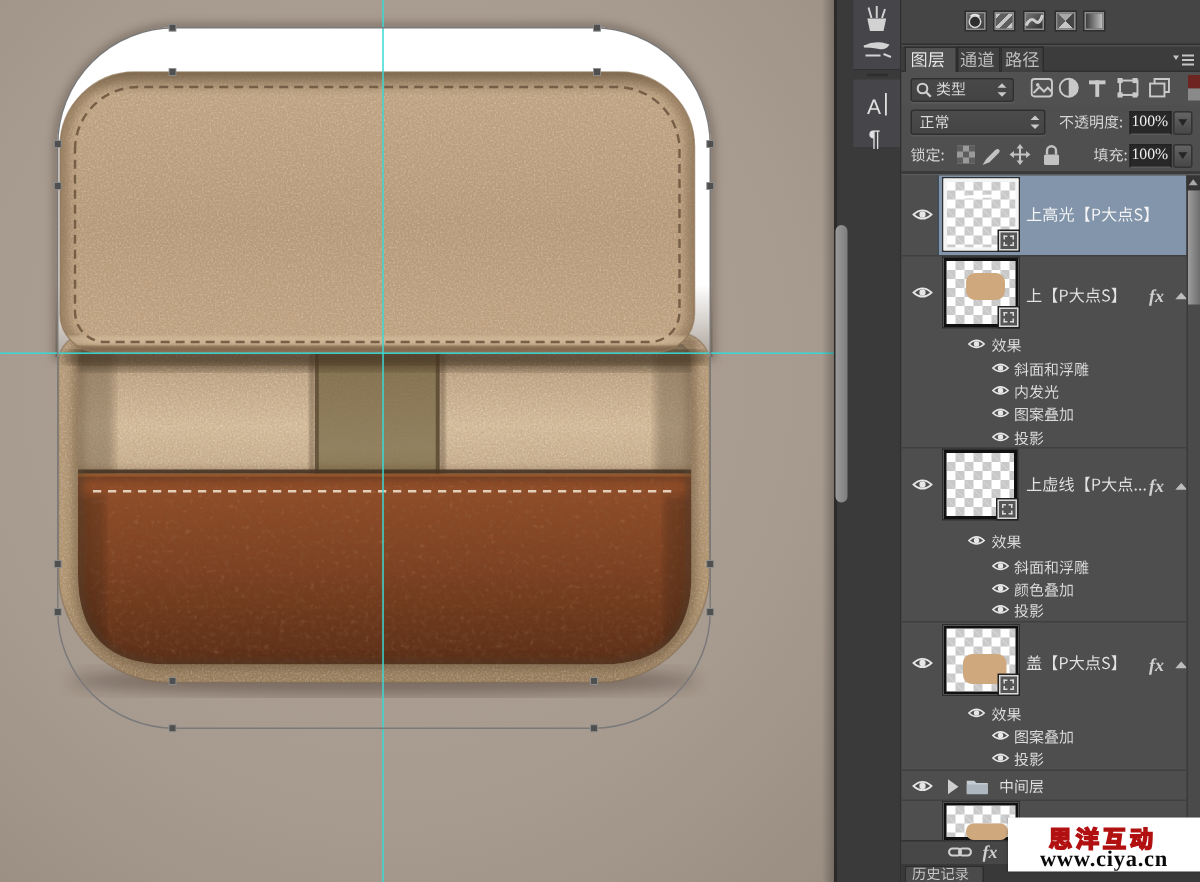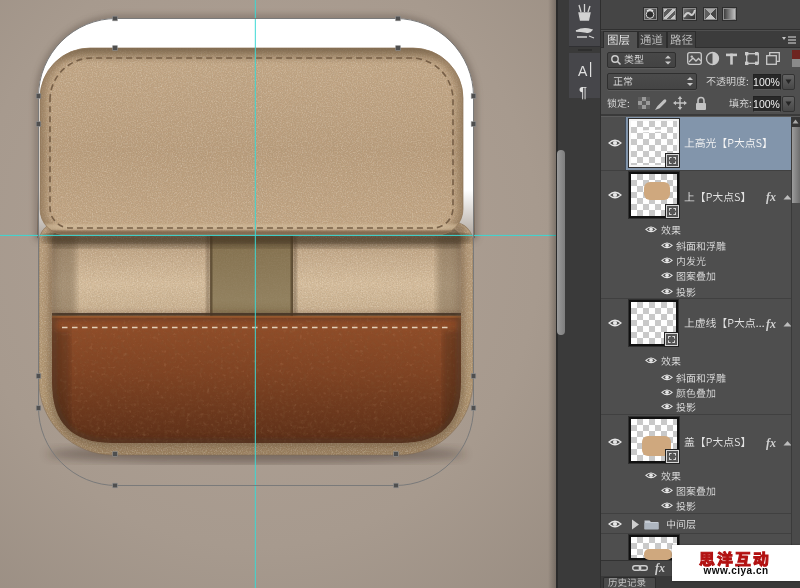--- a/index.html
+++ b/index.html
@@ -1,18 +1,18 @@
 <!DOCTYPE html>
 <html><head><meta charset="utf-8"><style>
 *{margin:0;padding:0;box-sizing:border-box}
 html,body{width:800px;height:588px;overflow:hidden}
 body{font-family:"Liberation Sans",sans-serif;background:#4c4c4c}
 #root{position:relative;width:800px;height:588px;overflow:hidden}
 .ab{position:absolute}
-.lat{position:absolute;font-family:Liberation Sans, sans-serif;white-space:nowrap;transform:translateZ(0)}
+.lat{position:absolute;font-family:Liberation Serif, serif;white-space:nowrap;transform:translateZ(0)}
 .checker{background-color:#fff;background-image:linear-gradient(45deg,#c9c9c9 25%,transparent 25%,transparent 75%,#c9c9c9 75%),linear-gradient(45deg,#c9c9c9 25%,transparent 25%,transparent 75%,#c9c9c9 75%);background-position:0 0,6px 6px;background-size:12px 12px}
 </style></head><body>
 <div id="root">
     <svg class="ab" style="left:0;top:0" width="556" height="588" viewBox="0 0 556 588">
 <defs>
 <radialGradient id="bgG" cx="46%" cy="42%" r="85%">
  <stop offset="0" stop-color="#b1a296"></stop>
           <stop offset="0.6" stop-color="#a79a8e"></stop>
           <stop offset="1" stop-color="#978b80"></stop>
 </radialGradient>
@@ -538,13 +538,13 @@
       <g transform="translate(0,10)">
         <path d="M1.1 -7.5V-4.5C1.1 -3.0 1.0 -1.1 0.3 0.3C0.5 0.4 0.8 0.6 1.0 0.7C1.7 -0.8 1.8 -3.0 1.8 -4.5V-6.8H9.0V-7.5ZM4.7 -6.3C4.7 -5.8 4.7 -5.3 4.6 -4.8H2.4V-4.1H4.6C4.4 -2.2 3.8 -0.7 2.0 0.2C2.2 0.3 2.4 0.6 2.5 0.7C4.5 -0.3 5.1 -2.0 5.3 -4.1H7.8C7.6 -1.5 7.5 -0.4 7.2 -0.2C7.1 -0.1 7.0 -0.1 6.8 -0.1C6.6 -0.1 6.0 -0.1 5.4 -0.1C5.5 0.1 5.6 0.4 5.6 0.6C6.2 0.6 6.8 0.6 7.1 0.6C7.4 0.6 7.6 0.5 7.8 0.3C8.2 -0.1 8.3 -1.3 8.5 -4.4C8.5 -4.5 8.5 -4.8 8.5 -4.8H5.4C5.4 -5.3 5.4 -5.8 5.4 -6.3Z M11.4 -5.8H13.9V-4.0H11.4ZM14.6 -5.8H17.2V-4.0H14.6ZM11.8 -3.0 11.1 -2.8C11.5 -2.0 12.0 -1.3 12.5 -0.9C12.0 -0.5 11.1 -0.1 9.9 0.1C10.1 0.3 10.3 0.6 10.3 0.8C11.6 0.5 12.5 0.0 13.2 -0.4C14.4 0.3 16.1 0.6 18.3 0.7C18.4 0.5 18.5 0.2 18.7 0.0C16.5 -0.1 14.9 -0.3 13.7 -0.9C14.4 -1.6 14.6 -2.5 14.6 -3.3H17.9V-6.5H14.6V-7.9H13.9V-6.5H10.7V-3.3H13.9C13.8 -2.6 13.7 -1.9 13.1 -1.3C12.5 -1.7 12.1 -2.3 11.8 -3.0Z M20.2 -7.3C20.7 -6.8 21.4 -6.2 21.7 -5.8L22.2 -6.3C21.9 -6.7 21.2 -7.3 20.7 -7.7ZM20.9 0.6V0.6C21.0 0.4 21.3 0.2 22.9 -0.9C22.8 -1.1 22.7 -1.4 22.6 -1.5L21.7 -0.9V-5.0H19.4V-4.3H21.0V-0.9C21.0 -0.4 20.7 -0.1 20.5 0.0C20.6 0.2 20.8 0.4 20.9 0.6ZM23.0 -7.3V-6.6H26.8V-4.2H23.2V-0.5C23.2 0.4 23.5 0.6 24.6 0.6C24.8 0.6 26.5 0.6 26.8 0.6C27.8 0.6 28.0 0.2 28.1 -1.4C27.9 -1.4 27.6 -1.5 27.4 -1.7C27.4 -0.3 27.3 -0.1 26.7 -0.1C26.3 -0.1 24.9 -0.1 24.6 -0.1C24.0 -0.1 23.9 -0.2 23.9 -0.5V-3.5H26.8V-3.0H27.5V-7.3Z M29.8 -3.0C30.4 -2.7 31.1 -2.1 31.5 -1.8L32.0 -2.3C31.6 -2.6 30.9 -3.1 30.3 -3.4ZM29.8 -7.4V-6.8H35.5L35.5 -5.9H30.1V-5.3H35.5L35.4 -4.4H29.1V-3.8H32.9V-2.0C31.5 -1.4 30.1 -0.9 29.1 -0.5L29.5 0.1C30.5 -0.3 31.7 -0.8 32.9 -1.3V-0.0C32.9 0.1 32.8 0.2 32.7 0.2C32.5 0.2 32.0 0.2 31.4 0.2C31.5 0.3 31.6 0.6 31.7 0.8C32.4 0.8 32.9 0.8 33.2 0.7C33.5 0.6 33.6 0.4 33.6 -0.0V-2.2C34.4 -1.0 35.6 -0.1 37.1 0.4C37.2 0.2 37.4 -0.1 37.6 -0.2C36.5 -0.5 35.6 -1.0 34.9 -1.7C35.5 -2.1 36.2 -2.6 36.8 -3.1L36.2 -3.5C35.8 -3.1 35.1 -2.5 34.5 -2.1C34.1 -2.5 33.8 -3.0 33.6 -3.5V-3.8H37.4V-4.4H36.1C36.2 -5.4 36.3 -6.5 36.3 -7.4L35.7 -7.5L35.6 -7.4Z" fill="#c9c9c9"></path>
       </g>
     </svg>
     <div class="ab" style="left:672px;top:544.5px;width:128px;height:36px;background:#ffffff;box-shadow:0 0 2px rgba(0,0,0,.35)"></div>
     <svg style="position:absolute;left:699px;top:546.5px;overflow:visible" width="76" height="23">
       <g transform="translate(0,18)">
         <path d="M4.5 -3.7V-1.1C4.5 0.6 5.0 1.1 7.1 1.1C7.5 1.1 9.3 1.1 9.7 1.1C11.4 1.1 11.9 0.6 12.1 -1.7C11.6 -1.8 10.8 -2.1 10.4 -2.4C10.3 -0.8 10.2 -0.6 9.5 -0.6C9.1 -0.6 7.6 -0.6 7.3 -0.6C6.5 -0.6 6.4 -0.7 6.4 -1.1V-3.7ZM11.5 -3.5C12.4 -2.3 13.2 -0.6 13.4 0.4L15.3 -0.4C15.0 -1.5 14.1 -3.0 13.2 -4.2ZM2.2 -4.1C1.9 -2.8 1.3 -1.4 0.6 -0.4L2.3 0.5C3.0 -0.5 3.6 -2.1 4.0 -3.5ZM2.1 -12.8V-5.2H7.1L6.0 -4.2C7.2 -3.6 8.5 -2.6 9.1 -1.9L10.5 -3.2C9.8 -3.9 8.6 -4.7 7.5 -5.2H13.5V-12.8ZM3.9 -8.2H6.9V-6.9H3.9ZM8.8 -8.2H11.7V-6.9H8.8ZM3.9 -11.1H6.9V-9.8H3.9ZM8.8 -11.1H11.7V-9.8H8.8Z M19.2 -11.8C20.2 -11.2 21.5 -10.3 22.1 -9.7L23.3 -11.2C22.6 -11.8 21.3 -12.6 20.3 -13.1ZM18.4 -7.8C19.5 -7.2 20.8 -6.4 21.5 -5.8L22.6 -7.3C21.9 -7.9 20.5 -8.7 19.5 -9.1ZM18.8 -0.1 20.5 1.0C21.3 -0.6 22.1 -2.4 22.8 -4.2L21.3 -5.3C20.5 -3.4 19.5 -1.4 18.8 -0.1ZM30.2 -13.4C29.9 -12.6 29.4 -11.4 29.0 -10.5H26.6L27.4 -10.9C27.2 -11.6 26.6 -12.7 26.0 -13.5L24.3 -12.8C24.8 -12.1 25.3 -11.2 25.5 -10.5H23.6V-8.8H27.2V-7.1H24.1V-5.4H27.2V-3.7H23.1V-1.9H27.2V1.4H29.2V-1.9H33.3V-3.7H29.2V-5.4H32.4V-7.1H29.2V-8.8H33.0V-10.5H30.9C31.3 -11.2 31.7 -12.1 32.1 -12.9Z M36.7 -0.8V1.0H51.2V-0.8H47.5C47.9 -3.4 48.4 -6.5 48.6 -8.8L47.1 -9.0L46.8 -8.9H42.3L42.7 -11.0H50.7V-12.8H37.2V-11.0H40.6C40.1 -8.3 39.4 -5.0 38.8 -2.9H45.8L45.5 -0.8ZM41.9 -7.1H46.4L46.1 -4.6H41.3Z M55.3 -12.2V-10.5H61.5V-12.2ZM55.4 -0.3 55.4 -0.3V-0.3C55.9 -0.6 56.6 -0.8 60.5 -1.8L60.7 -1.1L62.2 -1.6C61.9 -1.0 61.5 -0.5 61.0 -0.0C61.5 0.3 62.1 0.9 62.4 1.4C64.6 -0.8 65.3 -4.2 65.5 -8.2H67.2C67.0 -3.2 66.9 -1.3 66.5 -0.8C66.3 -0.6 66.2 -0.6 65.9 -0.6C65.6 -0.6 64.9 -0.6 64.2 -0.6C64.5 -0.1 64.7 0.7 64.7 1.2C65.5 1.2 66.4 1.2 66.9 1.2C67.4 1.0 67.8 0.9 68.2 0.3C68.7 -0.4 68.9 -2.7 69.0 -9.1C69.0 -9.4 69.0 -10.0 69.0 -10.0H65.6L65.6 -13.1H63.7L63.7 -10.0H62.0V-8.2H63.7C63.6 -5.7 63.2 -3.5 62.3 -1.8C62.0 -2.8 61.4 -4.5 60.8 -5.8L59.3 -5.4C59.5 -4.8 59.8 -4.1 60.0 -3.4L57.3 -2.8C57.8 -4.0 58.3 -5.5 58.7 -6.8H61.8V-8.5H54.8V-6.8H56.7C56.4 -5.1 55.8 -3.5 55.6 -3.0C55.4 -2.5 55.1 -2.1 54.8 -2.0C55.0 -1.5 55.3 -0.7 55.4 -0.3Z" fill="#b21111" stroke="#b21111" stroke-width="1.1"></path>
       </g>
     </svg>
-    <div class="lat" style="left:672px;top:564.5px;width:128px;text-align:center;font-size:10px;font-weight:bold;color:#0a0a0a;letter-spacing:0.5px">www.ciya.cn</div>
+    <div class="lat" style="left:672px;top:564.5px;width:128px;text-align:center;font-size:15px;font-weight:bold;color:#0a0a0a;letter-spacing:0.5px">www.ciya.cn</div>
   </div>
 </body></html>

